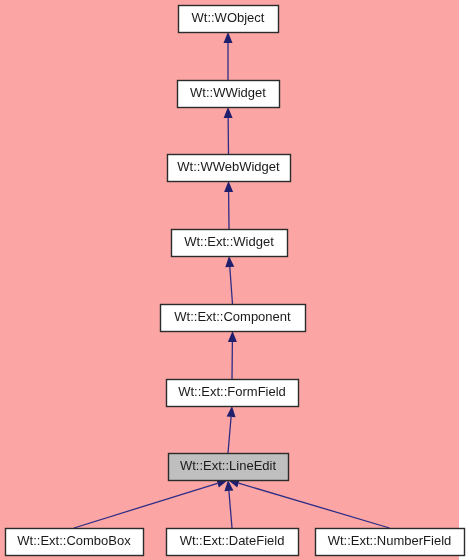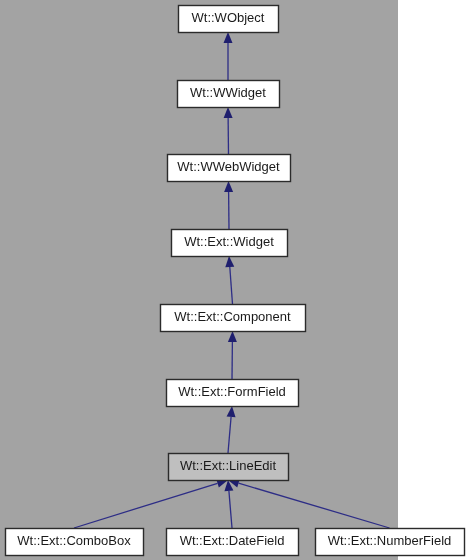--- a/index.html
+++ b/index.html
@@ -9,23 +9,23 @@
     background: #ffffff;
   }
   body {
     width: 469px;
     height: 560px;
     overflow: hidden;
     font-family: "Liberation Sans", sans-serif;
   }
   #diagram-root {
     position: relative;
-    width: 398px;
+    width: 459px;
     height: 560px;
-    background: #a3a3a3;
+    background: #fca5a5;
   }
   svg#graph {
     display: block;
     width: 469px;
     height: 560px;
   }
   .node-box {
     fill: #ffffff;
     stroke: #2b2b2b;
     stroke-width: 1.4;

